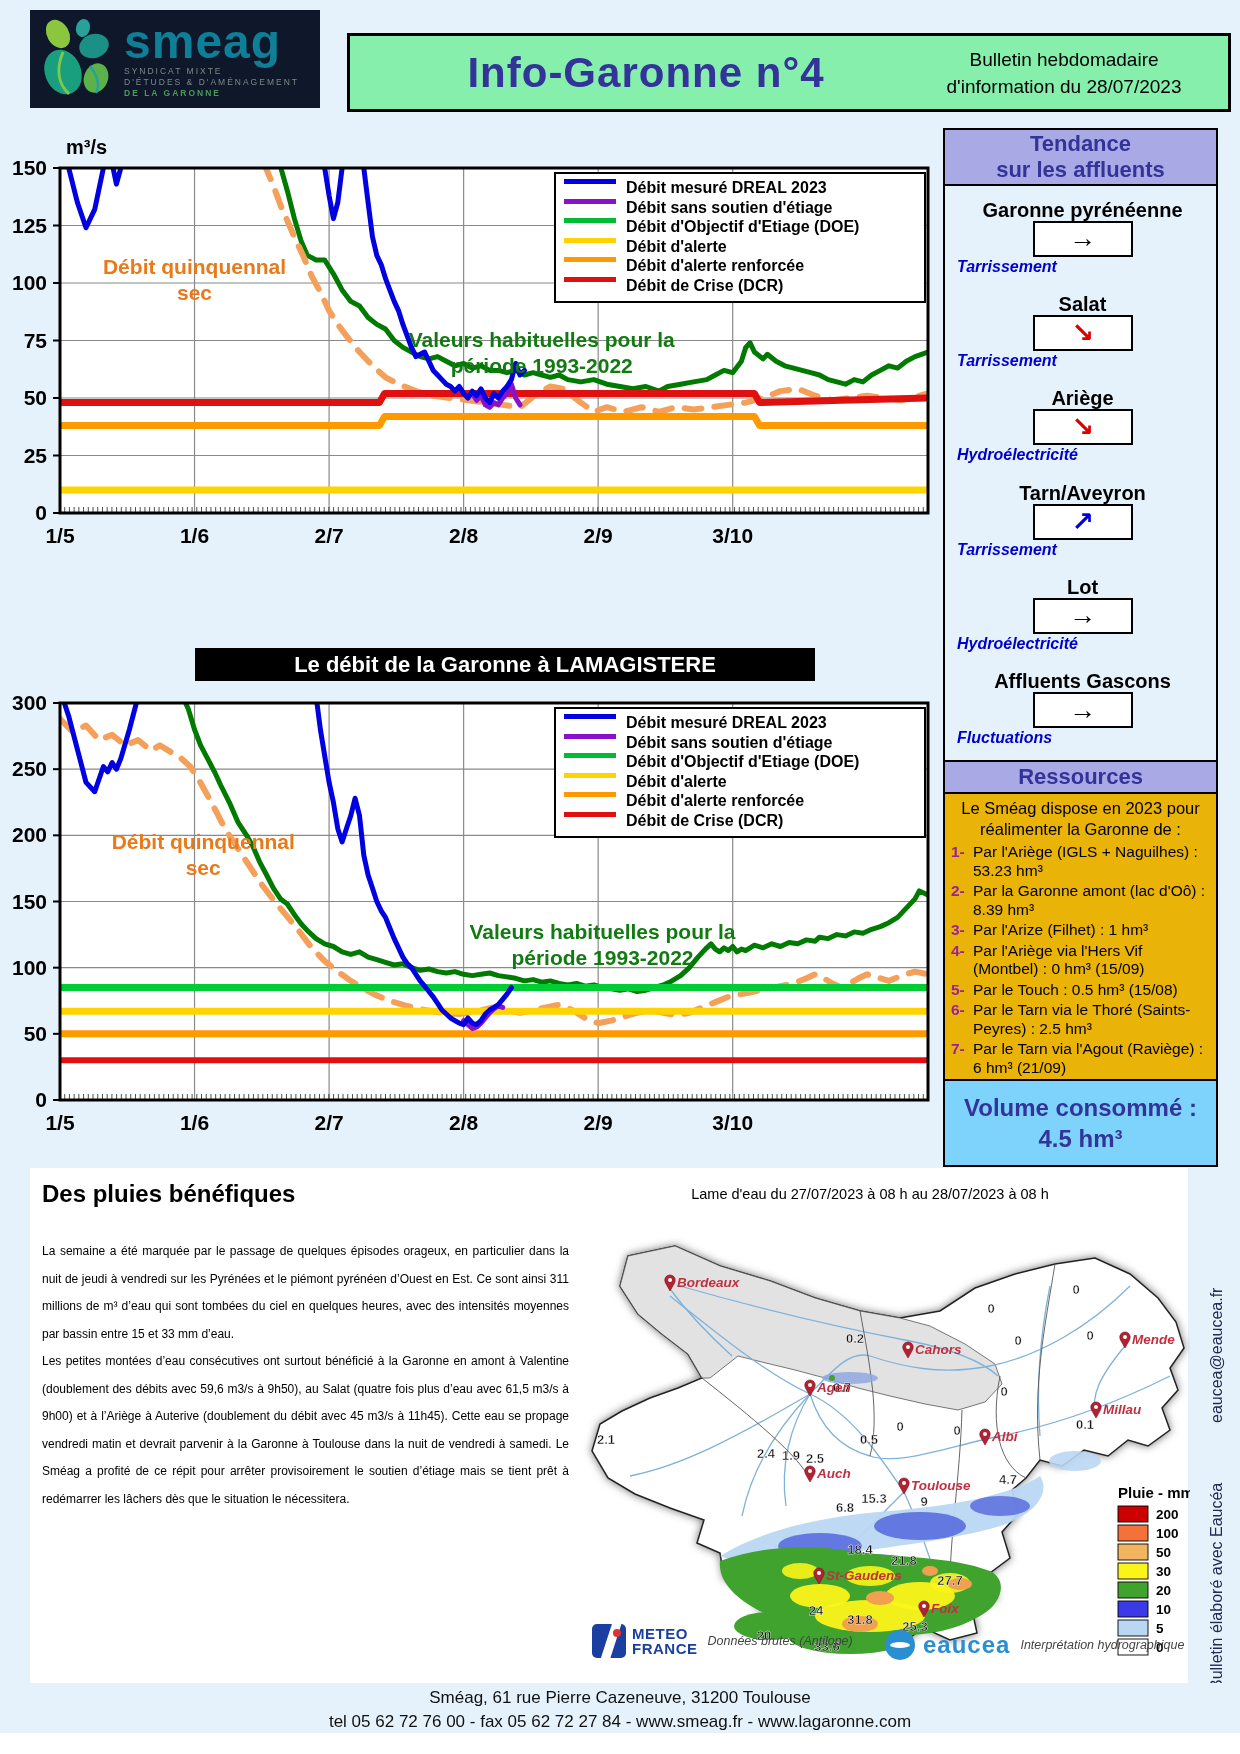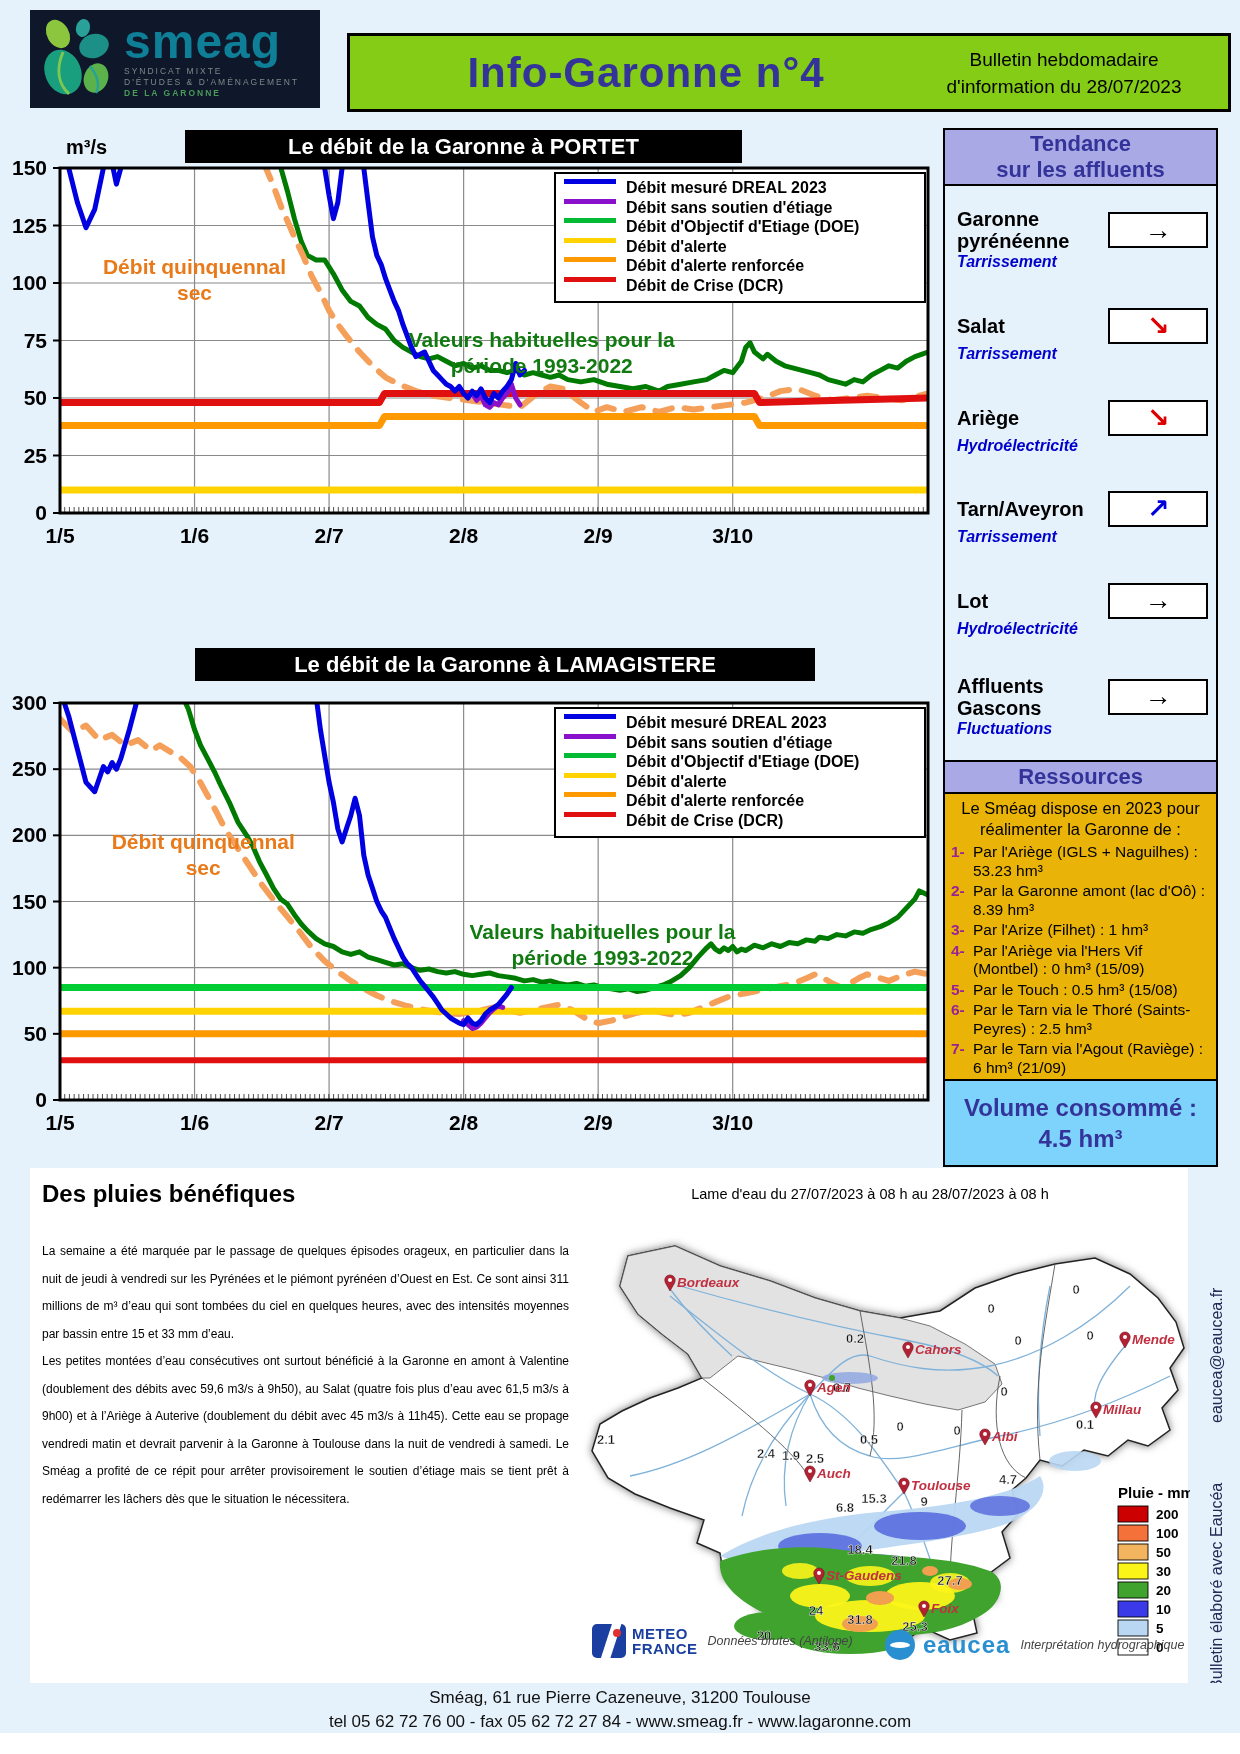--- a/index.html
+++ b/index.html
@@ -5,40 +5,40 @@
   html,body{margin:0;padding:0;background:#cfe3f0;}
   .page{position:relative;width:1240px;height:1754px;background:#e6f2fb;
         font-family:"Liberation Sans","DejaVu Sans",sans-serif;overflow:hidden;margin:0 auto;}
   
   .logo-box{position:absolute;left:30px;top:10px;width:290px;height:98px;background:#0f172a;display:flex;align-items:center;}
   .logo-leaves{width:84px;height:90px;margin-left:6px;flex:0 0 auto;}
   .logo-textcol{margin-left:4px;}
   .logo-word{font-size:48px;font-weight:bold;color:#0e7f96;letter-spacing:1px;line-height:44px;}
   .logo-sub{font-size:8.5px;letter-spacing:2px;color:#7a8a88;line-height:11px;margin-top:2px;}
   .logo-sub .l3{color:#4a9a5a;font-weight:bold;}
-  .title-box{position:absolute;left:347px;top:33px;width:884px;height:79px;background:#84cc16;border:3px solid #000;
+  .title-box{position:absolute;left:347px;top:33px;width:884px;height:79px;background:#86efac;border:3px solid #000;
              box-sizing:border-box;display:flex;align-items:center;padding-left:28px;}
   .main-title{flex:1;text-align:center;font-size:42px;font-weight:bold;color:#333399;letter-spacing:1px;}
   .bulletin-info{width:300px;padding-right:14px;font-size:19px;color:#000;text-align:center;line-height:27px;}
   
   .chart-titlebar{position:absolute;background:#000;color:#fff;font-size:22px;font-weight:bold;text-align:center;line-height:33px;height:33px;}
   .units-label{position:absolute;left:66px;top:136px;font-size:20px;font-weight:bold;color:#000;}
   .chart-svg{position:absolute;left:6px;}
   .legend-box{position:absolute;width:372px;background:#fff;border:2.5px solid #000;box-sizing:border-box;padding:5px 8px;}
   .legend-row{display:flex;align-items:flex-start;height:19.5px;}
   .legend-swatch{width:52px;height:5px;margin-right:10px;flex:0 0 auto;}
   .legend-label{font-size:16px;font-weight:600;color:#000;white-space:nowrap;}
   
   .sidebar{position:absolute;left:943px;top:128px;width:275px;}
   .side-header{background:#a9a9e6;border:2.5px solid #000;box-sizing:border-box;color:#333399;font-weight:bold;
                font-size:22px;text-align:center;line-height:26px;padding:1px 0;}
   .affluents-body{background:#e6f2fb;border:2.5px solid #000;border-top:none;box-sizing:border-box;height:576px;
                   display:flex;flex-direction:column;justify-content:space-around;padding:4px 8px 4px 12px;}
   .affl-item{position:relative;}
-  .affl-top{display:flex;align-items:center;}
+  .affl-top{display:flex;align-items:center;flex-direction:column;}
   .affl-name{flex:1;font-size:20px;font-weight:bold;color:#000;line-height:22px;}
   .arrow-box{width:100px;height:36px;background:#fff;border:2px solid #000;box-sizing:border-box;
              display:flex;align-items:center;justify-content:center;font-size:27px;font-weight:bold;flex:0 0 auto;}
   .affl-note{font-size:16px;font-style:italic;font-weight:bold;color:#0000cc;margin-top:1px;}
   .ressources-body{background:#eab308;border:2.5px solid #000;border-top:none;box-sizing:border-box;height:287px;
                    padding:4px 6px 2px 6px;overflow:hidden;}
   .res-intro{font-size:16.5px;color:#000;text-align:center;line-height:21px;margin-bottom:3px;}
   .res-item{font-size:15.5px;color:#000;line-height:18.5px;margin:2px 0;display:flex;}
   .res-num{color:#992299;font-weight:bold;width:22px;flex:0 0 auto;}
   .res-text{flex:1;}
@@ -95,21 +95,20 @@
   </div>
 
   <div class="title-box">
     <div class="main-title">Info-Garonne n°4</div>
     <div class="bulletin-info">
       <div>Bulletin hebdomadaire</div>
       <div>d'information du 28/07/2023</div>
     </div>
   </div>
 
-  <div class="chart-titlebar" style="left:185px;top:130px;width:557px;">Le débit de la Garonne à PORTET</div>
   <div class="units-label">m³/s</div>
   <svg id="chart0" class="chart-svg" style="top:156px;" width="938" height="407" viewBox="-54 -12 938 407">
       <rect x="0" y="0" width="868" height="345" fill="#ffffff"></rect>
       <clipPath id="clip0">
         <rect x="0" y="0" width="868" height="345"></rect>
       </clipPath>
       <line x1="0" y1="287.5" x2="868" y2="287.5" stroke="#8a8a8a" stroke-width="1.2"></line>
       <line x1="0" y1="230" x2="868" y2="230" stroke="#8a8a8a" stroke-width="1.2"></line>
       <line x1="0" y1="172.5" x2="868" y2="172.5" stroke="#8a8a8a" stroke-width="1.2"></line>
       <line x1="0" y1="115" x2="868" y2="115" stroke="#8a8a8a" stroke-width="1.2"></line>

